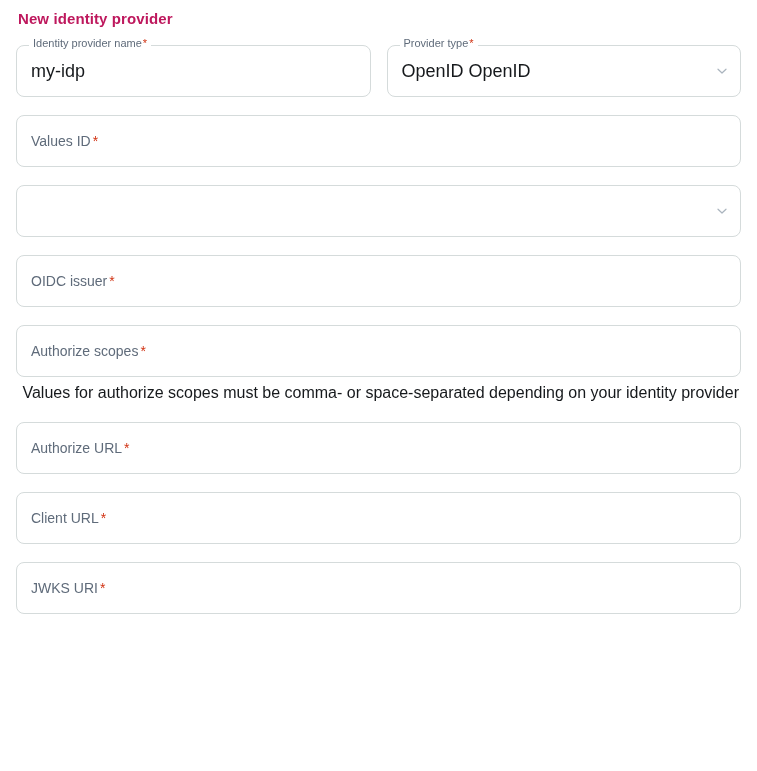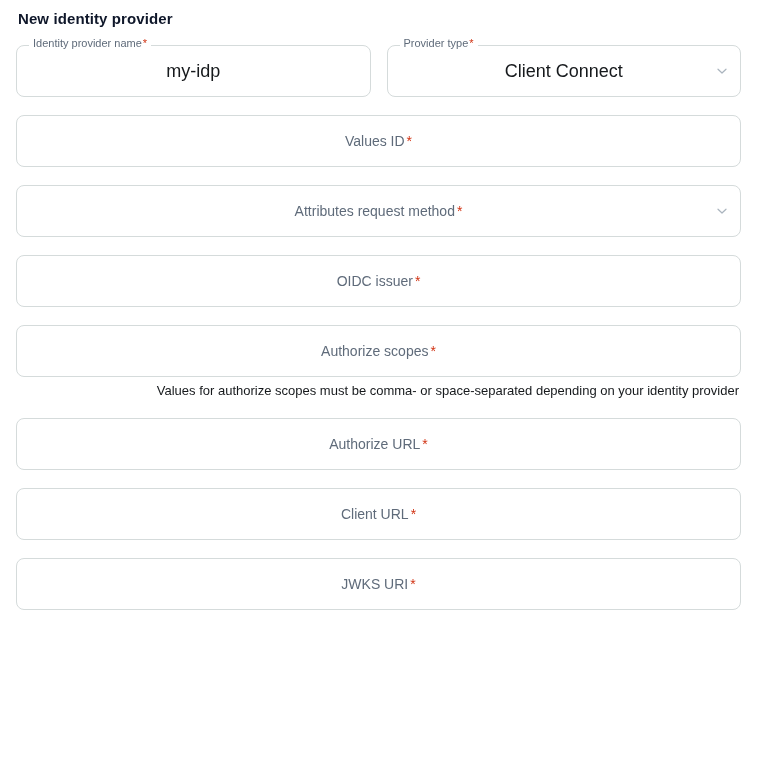--- a/index.html
+++ b/index.html
@@ -17,21 +17,21 @@
   .page {
     position: relative;
     width: 757px;
     height: 771px;
     box-sizing: border-box;
     padding: 0 16px;
   }
   .page-title {
     font-size: 15px;
     font-weight: bold;
-    color: #0f172a;
+    color: #be185d;
     margin: 10px 0 0 0;
     padding: 0 0 0 2px;
     letter-spacing: 0.1px;
   }
 
   
   .row {
     display: flex;
     gap: 16px;
     margin-top: 18px;
@@ -45,21 +45,20 @@
   .field {
     position: relative;
     box-sizing: border-box;
     border: 1px solid #d5dbdb;
     border-radius: 8px;
     background: #ffffff;
     height: 52px;
     display: flex;
     align-items: center;
     padding: 2px 14px;
-    justify-content: center;
   }
   .field.filled {
     height: 52px;
   }
   .field .value {
     font-size: 18px;
     color: #16191c;
     line-height: 1;
   }
   .field .placeholder {
@@ -101,21 +100,21 @@
   .caret svg { display: block; }
 
   
   .stack-field {
     margin-top: 18px;
   }
   .stack-field.tight {
   }
 
   .hint {
-    font-size: 13px;
+    font-size: 16px;
     color: #16191c;
     text-align: right;
     margin-top: 6px;
     padding-right: 2px;
     line-height: 1.3;
   }
 </style>
 </head>
 <body>
 
@@ -128,41 +127,40 @@
     <div class="col">
       <div class="field filled">
         <span class="legend"><span>Identity provider name</span><span class="req">*</span></span>
         <span class="value">my-idp</span>
       </div>
     </div>
 
     <div class="col">
       <div class="field filled">
         <span class="legend"><span>Provider type</span><span class="req">*</span></span>
-        <span class="value">Client Connect</span>
+        <span class="value">OpenID OpenID</span>
         <span class="caret">
           <svg width="10" height="10" viewBox="0 0 10 10">
               <path d="M1 3.2 L5 7 L9 3.2" fill="none" stroke="#aab4be" stroke-width="1.2" stroke-linecap="round" stroke-linejoin="round"></path>
             </svg>
         </span>
       </div>
     </div>
 
   </div>
 
   <div class="stack-field">
     <div class="field">
       <span class="placeholder"><span>Values ID</span><span class="req">*</span></span>
     </div>
   </div>
 
 
   <div class="stack-field">
     <div class="field">
-      <span class="placeholder"><span>Attributes request method</span><span class="req">*</span></span>
       <span class="caret">
         <svg width="10" height="10" viewBox="0 0 10 10">
             <path d="M1 3.2 L5 7 L9 3.2" fill="none" stroke="#aab4be" stroke-width="1.2" stroke-linecap="round" stroke-linejoin="round"></path>
           </svg>
       </span>
     </div>
   </div>
 
   <div class="stack-field">
     <div class="field">

